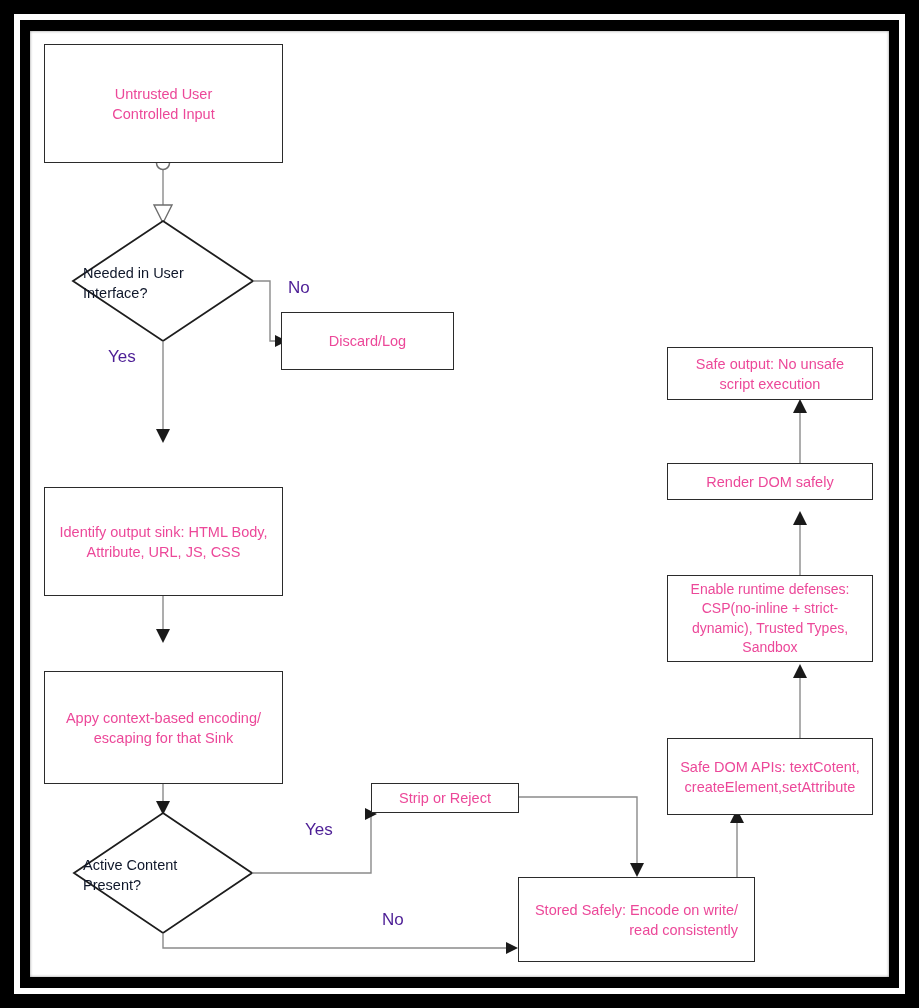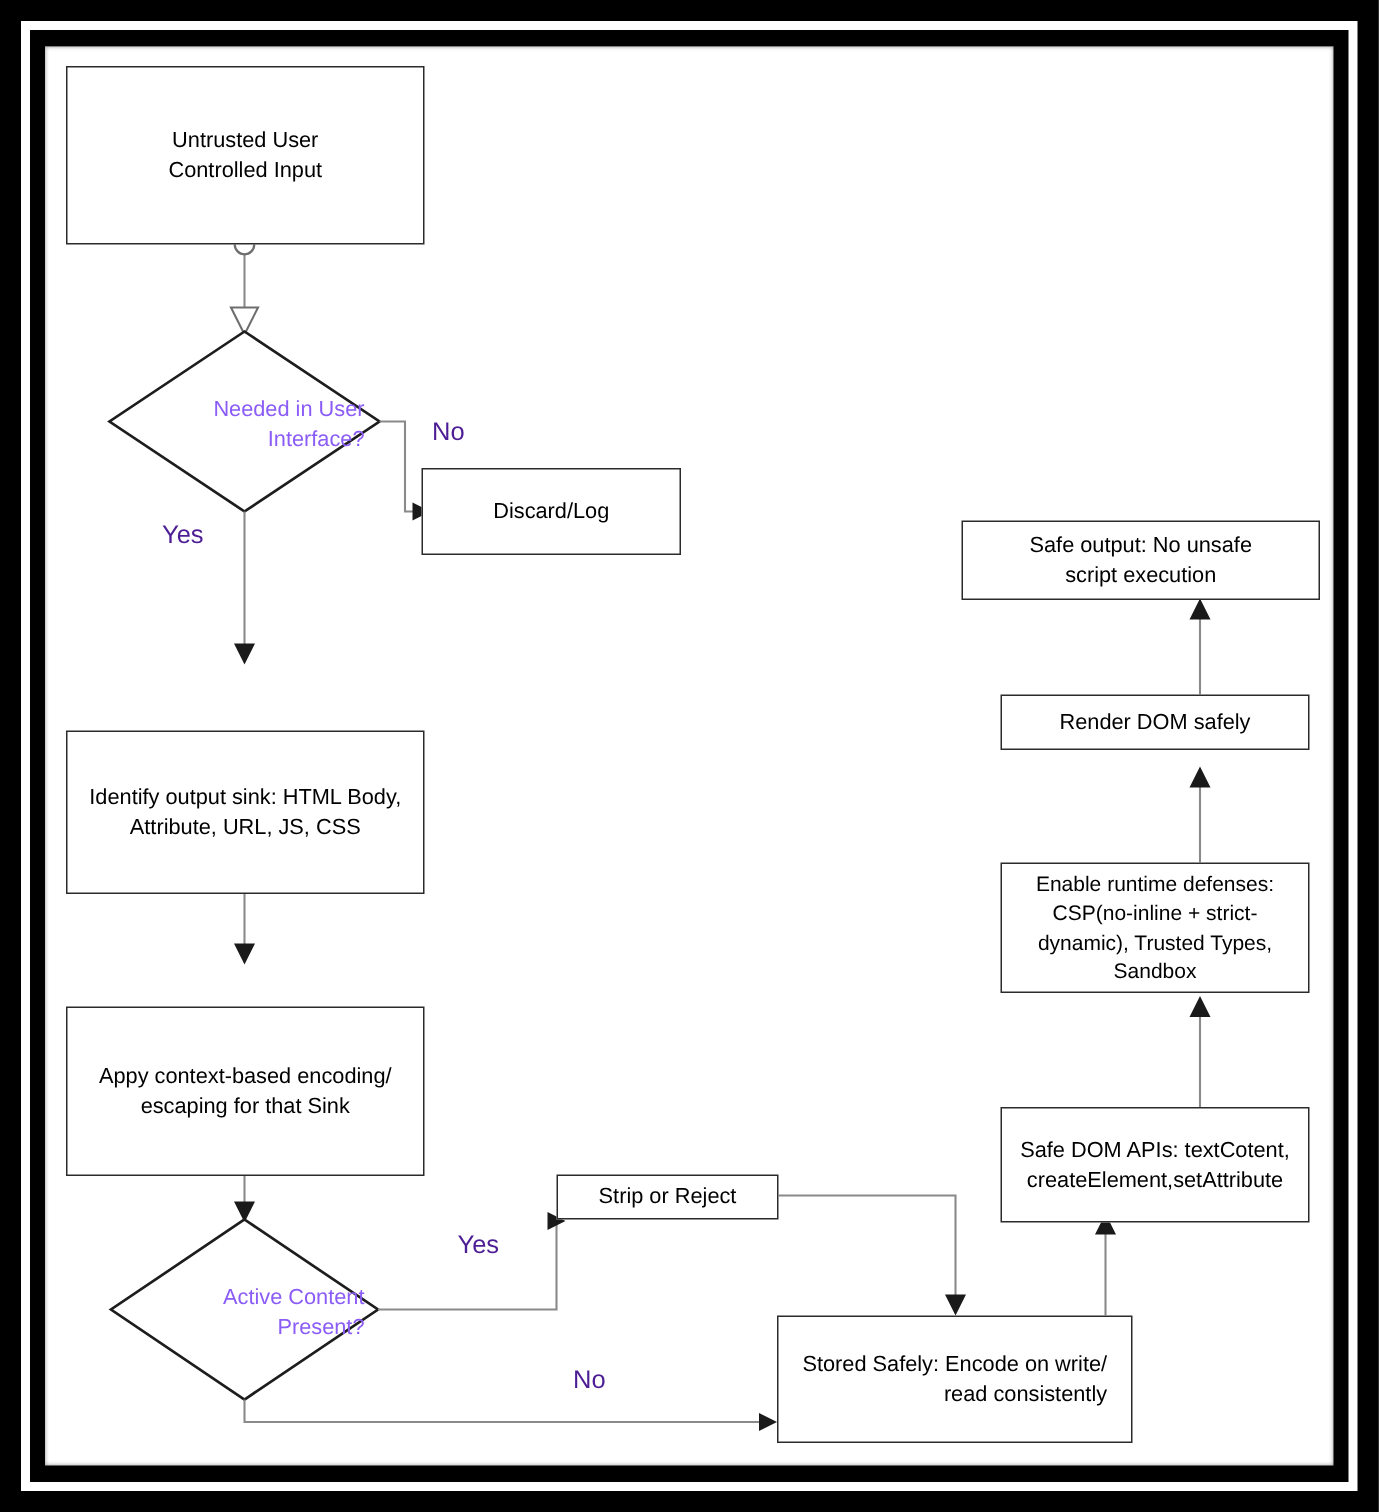--- a/index.html
+++ b/index.html
@@ -42,37 +42,37 @@
   }
   .node {
     position: absolute;
     box-sizing: border-box;
     background: #ffffff;
     border: 1.6px solid #2b2b2b;
     display: flex;
     align-items: center;
     justify-content: center;
     text-align: center;
-    color: #000000;
+    color: #ec4899;
     font-size: 14.5px;
     line-height: 1.38;
     padding: 2px 6px;
   }
   .node.small-text { font-size: 14px; }
   .edge-label {
     position: absolute;
     color: #4c1d95;
     font-size: 17px;
     line-height: 1;
     white-space: nowrap;
   }
   .diamond-label {
     position: absolute;
-    text-align: right;
-    color: #8b5cf6;
+    text-align: left;
+    color: #0f172a;
     font-size: 14.5px;
     line-height: 1.38;
     white-space: pre-line;
     pointer-events: none;
   }
   svg.lines {
     position: absolute;
     left: 0; top: 0;
     width: 859px; height: 946px;
     overflow: visible;
@@ -160,21 +160,21 @@
       <div class="node" style="left:341px; top:752px; width:148px; height:30px;">Strip or Reject</div>
 
       <div class="node" style="left:488px; top:846px; width:237px; height:85px;text-align:right;">Stored Safely: Encode on write/<br>read consistently</div>
 
       <div class="node" style="left:637px; top:707px; width:206px; height:77px;">Safe DOM APIs: textCotent,<br>createElement,setAttribute</div>
 
       <div class="node small-text" style="left:637px; top:544px; width:206px; height:87px;">Enable runtime defenses:<br>CSP(no-inline + strict-<br>dynamic), Trusted Types,<br>Sandbox</div>
 
       <div class="node" style="left:637px; top:432px; width:206px; height:37px;">Render DOM safely</div>
 
-      <div class="node" style="left:611px; top:316px; width:239px; height:53px;">Safe output: No unsafe<br>script execution</div>
+      <div class="node" style="left:637px; top:316px; width:206px; height:53px;">Safe output: No unsafe<br>script execution</div>
 
       <div class="edge-label" style="left:258px; top:248px;">No</div>
 
       <div class="edge-label" style="left:78px; top:317px;">Yes</div>
 
       <div class="edge-label" style="left:275px; top:790px;">Yes</div>
 
       <div class="edge-label" style="left:352px; top:880px;">No</div>
 
     </div>

